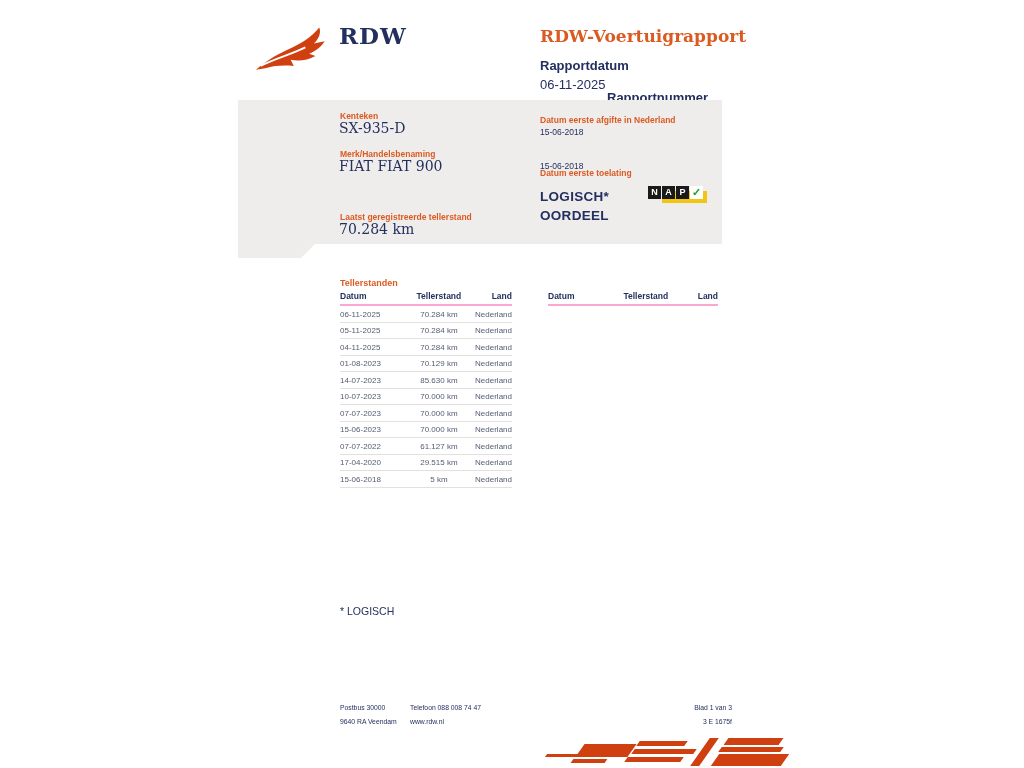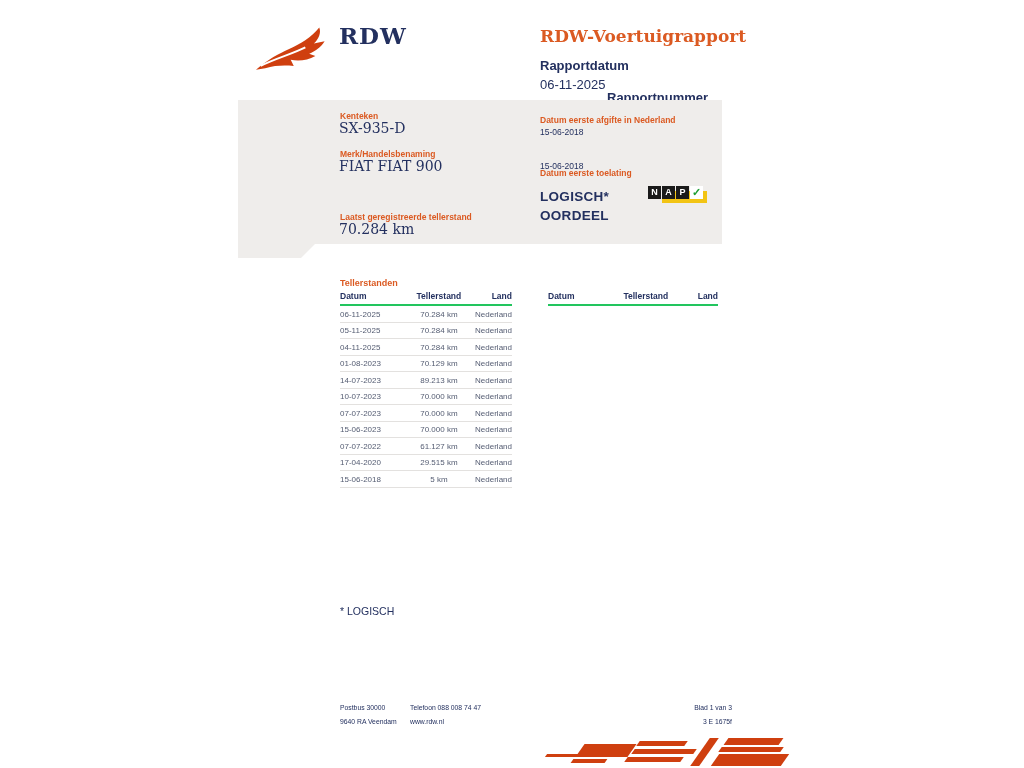--- a/index.html
+++ b/index.html
@@ -30,21 +30,21 @@
   .nap .t0{left:0;}
   .nap .t1{left:14px;}
   .nap .t2{left:28px;}
   .nap .t3{left:42px;background:#fff;color:#1F9E34;font-size:11px;}
 
   
   .section-heading{position:absolute;left:340px;top:278px;font-size:9px;font-weight:bold;color:#DB5A22;}
   .ttable{position:absolute;top:291px;}
   .ttable.left{left:340px;width:172px;}
   .ttable.right{left:548px;width:170px;}
-  .thead{display:flex;border-bottom:2px solid #22c55e;padding-bottom:3px;font-size:8.5px;font-weight:bold;color:#23305F;}
+  .thead{display:flex;border-bottom:2px solid #f9a8d4;padding-bottom:3px;font-size:8.5px;font-weight:bold;color:#23305F;}
   .trow{display:flex;border-bottom:1px solid #E3E1DF;padding:3.5px 0 3px 0;font-size:8px;color:#545C72;}
   .tcell{display:block;}
   .c0{width:40%;text-align:left;}
   .c1{width:35%;text-align:center;}
   .c2{width:25%;text-align:right;}
 
   
   .footnote-head{position:absolute;left:340px;top:605px;font-size:10.5px;font-weight:normal;color:#23305F;}
   .footnote-text{position:absolute;left:340px;top:622px;width:396px;font-size:8.5px;line-height:13px;color:#DB5A22;}
 
@@ -145,21 +145,21 @@
           <span class="tcell c1">70.284 km</span>
           <span class="tcell c2">Nederland</span>
         </div>
         <div class="trow">
           <span class="tcell c0">01-08-2023</span>
           <span class="tcell c1">70.129 km</span>
           <span class="tcell c2">Nederland</span>
         </div>
         <div class="trow">
           <span class="tcell c0">14-07-2023</span>
-          <span class="tcell c1">89.213 km</span>
+          <span class="tcell c1">85.630 km</span>
           <span class="tcell c2">Nederland</span>
         </div>
         <div class="trow">
           <span class="tcell c0">10-07-2023</span>
           <span class="tcell c1">70.000 km</span>
           <span class="tcell c2">Nederland</span>
         </div>
         <div class="trow">
           <span class="tcell c0">07-07-2023</span>
           <span class="tcell c1">70.000 km</span>

